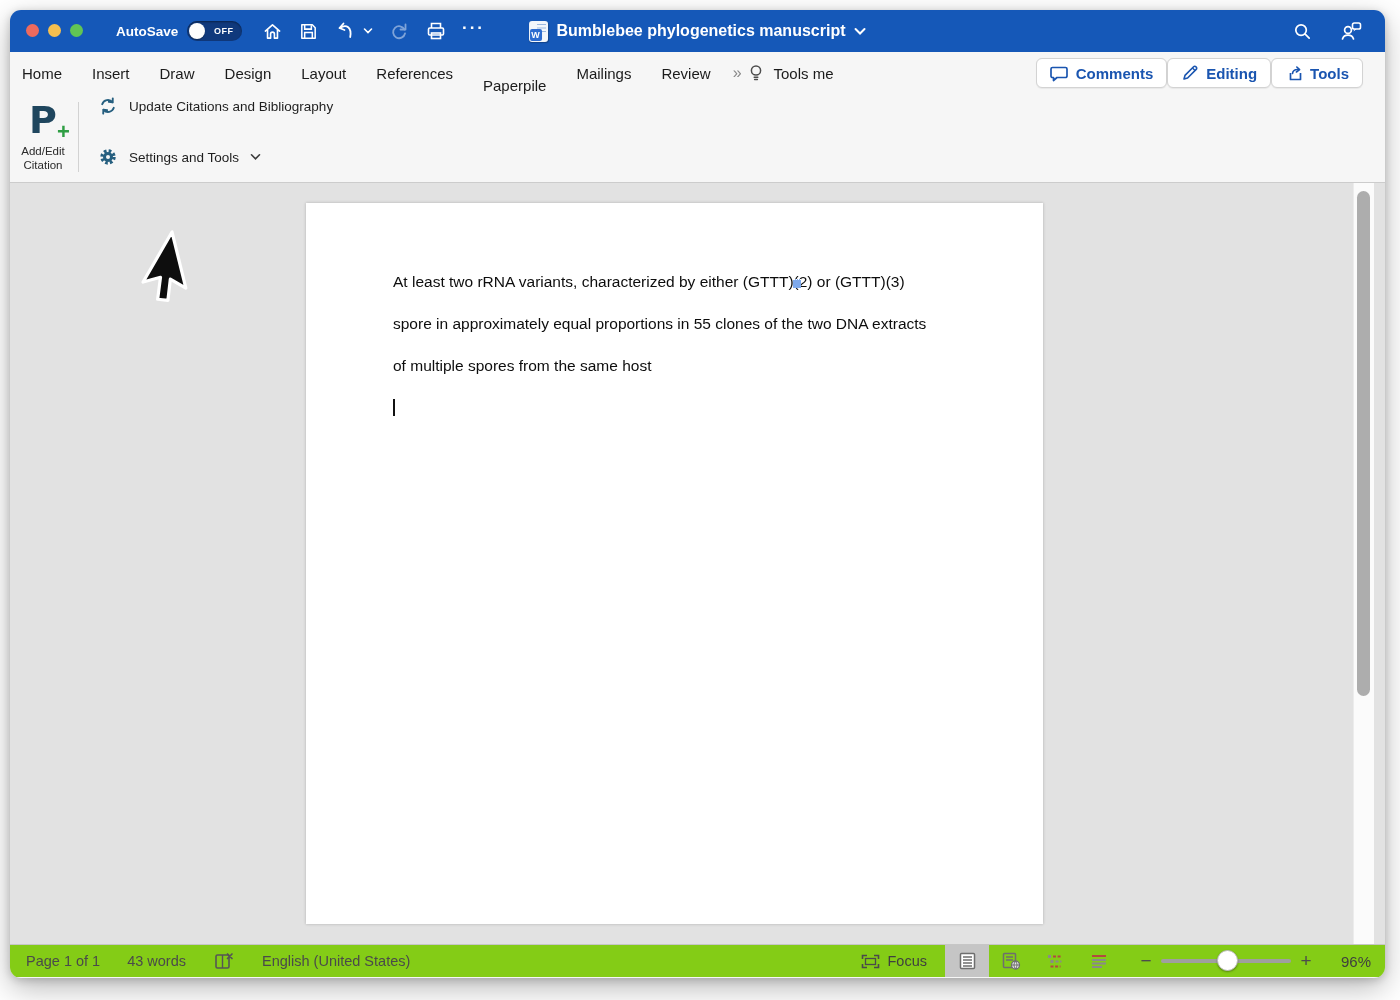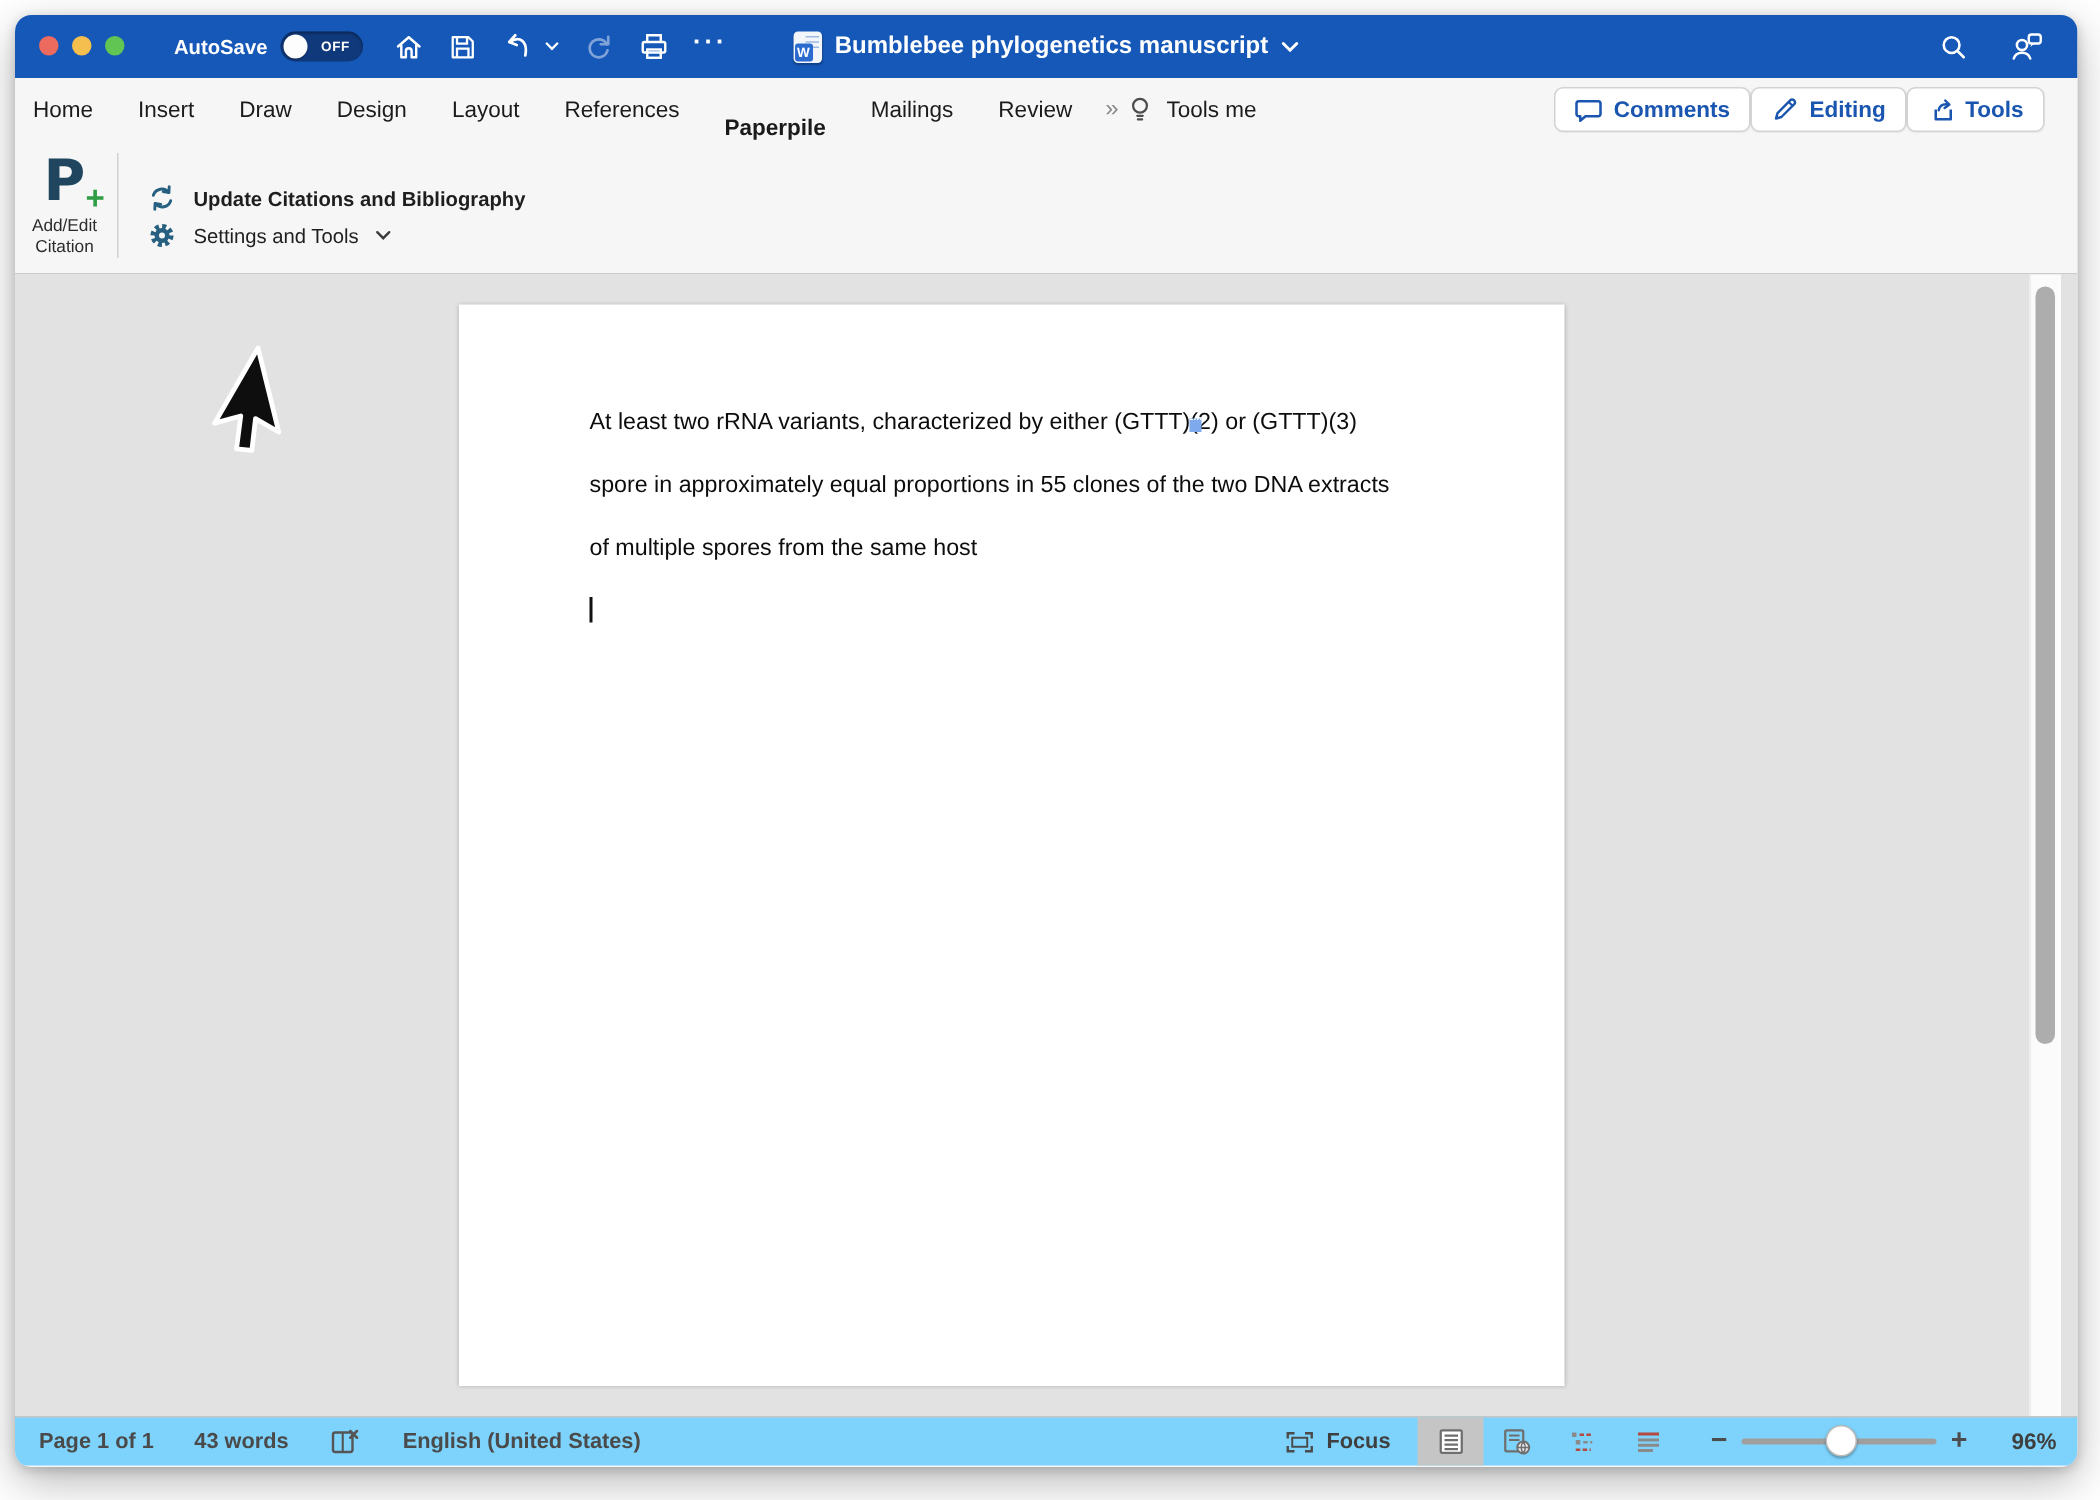--- a/index.html
+++ b/index.html
@@ -24,50 +24,50 @@
   .title-center { position:absolute; left:50%; top:0; transform:translateX(-50%); height:42px; display:flex; align-items:center; gap:9px; }
   .doc-badge { width:19px; height:21px; background:#f2f6fb; border-radius:3px; position:relative; box-shadow:0 1px 1px rgba(0,0,0,.25); }
   .doc-badge .w { position:absolute; left:1px; bottom:1px; width:12px; height:12px; background:#2b6bd0; border-radius:2px; color:#fff; font-size:9px; font-weight:700; line-height:12px; text-align:center; }
   .doc-badge .ln { position:absolute; right:2px; top:3px; width:9px; height:1.6px; background:#9db9e0; box-shadow:0 3.5px 0 #9db9e0, 0 7px 0 #9db9e0; }
   .doc-title { color:#fff; font-size:16px; font-weight:700; }
   .tb-right { position:absolute; right:22px; top:0; height:42px; display:flex; align-items:center; gap:26px; }
   
   .tabrow { position:relative; height:42px; background:#f6f6f6; display:flex; align-items:center; }
   .tabs { display:flex; align-items:center; gap:30px; padding-left:12px; font-size:15px; color:#1b1b1b; }
   .tab { position:relative; cursor:default; padding:4px 0; }
-  .tab.active { font-weight:700;margin-top:24px; }
+  .tab.active { font-weight:400;margin-top:24px; }
   .tab.active::after { content:""; position:absolute; left:-2px; right:-2px; bottom:-7px; height:3.5px; border-radius:2px; background:#2762b8; }
   .tellme { display:flex; align-items:center; gap:8px; margin-left:22px; }
   .chev2 { color:#8a8a8a; font-size:16px; letter-spacing:-2px; }
   .tellme .lbl { font-size:15px; color:#1b1b1b; margin-left:2px; }
   .tab-actions { position:absolute; right:22px; top:6px; display:flex; }
   .act-btn { height:30px; display:flex; align-items:center; gap:7px; background:#fff; border:1px solid #d3d3d3; border-radius:6px; padding:0 13px; color:#1A55B0; font-size:15px; font-weight:700; box-shadow:0 .5px 1px rgba(0,0,0,.06); }
   
   .ribbon { position:relative; height:89px; background:#f6f6f6; border-bottom:1px solid #cccccc; }
   .cite-block { position:absolute; left:0; top:4px; width:66px; text-align:center; }
   .pp-logo { position:relative; display:inline-block; height:44px; }
   .pp-logo .p { font-size:38px; font-weight:800; color:#1F465E; line-height:44px; font-family:"DejaVu Sans",sans-serif; }
   .pp-logo .plus { position:absolute; right:-13px; bottom:0px; font-size:22px; font-weight:800; color:#2F9E44; line-height:20px; }
   .cite-label { margin-top:2px; font-size:11.5px; color:#2b2b2b; line-height:14px; }
   .rib-div { position:absolute; left:68px; top:8px; bottom:10px; width:1px; background:#d2d2d2; }
   .rib-item { position:absolute; left:88px; display:flex; align-items:center; gap:11px; font-size:13.5px; color:#1e1e1e; }
-  .rib-item.r1 { top:28px;font-weight:bold; }
+  .rib-item.r1 { top:2px; }
   .rib-item.r2 { top:53px; }
   
   .docarea { position:relative; height:761px; background:#e2e2e2; }
   .page { position:absolute; left:296px; top:20px; width:737px; height:721px; background:#fff; box-shadow:0 0 3px rgba(0,0,0,.22); }
   .doc-text { position:absolute; left:87px; top:58px; right:40px; font-size:15.5px; line-height:42px; color:#0d0d0d; }
   .field-marker { position:relative; }
   .field-marker::after { content:""; position:absolute; left:-1px; right:-2px; bottom:2px; height:8px; background:#7EA9EC; border-top:1px dotted #fff; }
   .caret { display:inline-block; width:1.5px; height:17px; background:#111; vertical-align:-3px; }
   .scrolltrack { position:absolute; right:11px; top:0; bottom:0; width:21px; background:#fbfbfb; border-left:1px solid #ececec; }
   .scrollthumb { position:absolute; right:4px; top:8px; width:13px; height:505px; border-radius:7px; background:#adadad; }
   .cursor-arrow { position:absolute; left:122px; top:44px; }
   
-  .statusbar { position:relative; height:33px; background:#7dd3fc; border-top:1px solid #c6c6c6; display:flex; align-items:center; font-size:14.5px; color:#4a4a4a;font-weight:bold; }
+  .statusbar { position:relative; height:33px; background:#84cc16; border-top:1px solid #c6c6c6; display:flex; align-items:center; font-size:14.5px; color:#4a4a4a; }
   .sb-left { display:flex; align-items:center; gap:27px; padding-left:16px; }
   .sb-right { position:absolute; right:14px; top:0; height:100%; display:flex; align-items:center; }
   .focus-group { display:flex; align-items:center; gap:8px; margin-right:18px; color:#3f3f3f; }
   .viewbtns { display:flex; align-items:center; height:100%; }
   .viewbtn { width:44px; height:100%; display:flex; align-items:center; justify-content:center; }
   .viewbtn.sel { background:#c5c5c5; }
   .zoomgrp { display:flex; align-items:center; margin-left:16px; }
   .zminus,.zplus { font-size:19px; color:#4c4c4c; width:18px; text-align:center; }
   .ztrack { position:relative; width:130px; height:4px; background:#9f9f9f; border-radius:2px; margin:0 6px; }
   .zthumb { position:absolute; left:56px; top:-9px; width:21px; height:21px; border-radius:50%; background:#fff; border:.5px solid #bbb; box-shadow:0 1px 2px rgba(0,0,0,.35); }

